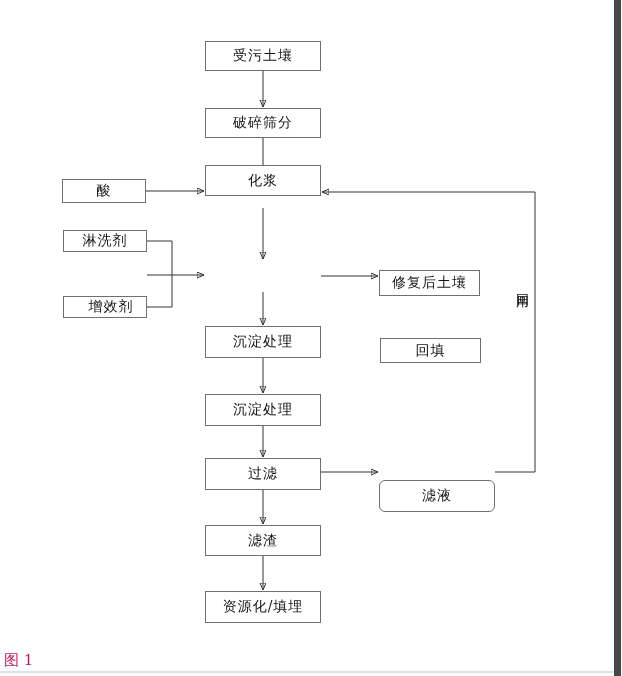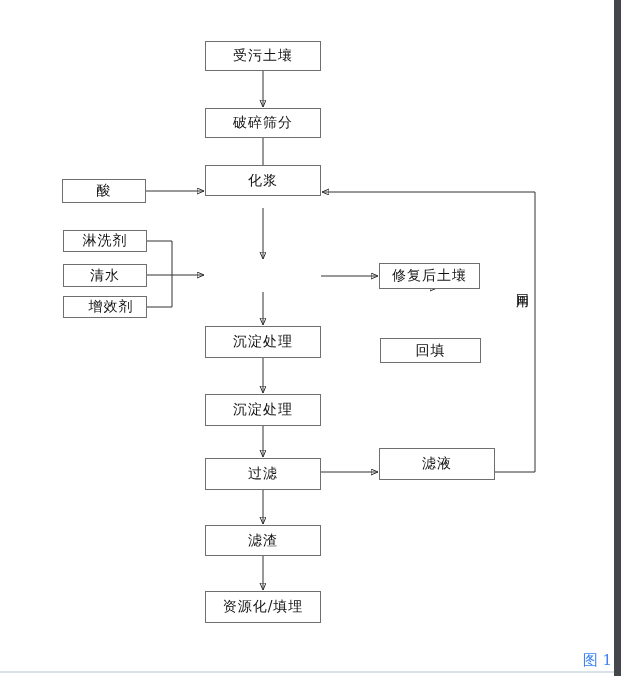--- a/index.html
+++ b/index.html
@@ -11,21 +11,21 @@
     position:absolute;box-sizing:border-box;border:1px solid #6f6f6f;background:#ffffff;
     display:flex;align-items:center;justify-content:center;
     font-size:14px;letter-spacing:1px;white-space:nowrap;
   }
   .connector-layer{position:absolute;left:0;top:0;width:622px;height:676px;}
   .connector-layer line,.connector-layer path{stroke:#333;stroke-width:1;fill:none;}
   .edge-label{
     position:absolute;left:513px;top:283px;font-size:13px;letter-spacing:2px;
     writing-mode:vertical-rl;text-orientation:upright;color:#111;
   }
-  .caption{position:absolute;left:12px;top:651px;width:600px;text-align:right;font-size:15px;color:#3b82f6;}
+  .caption{position:absolute;left:4px;top:651px;width:600px;text-align:left;font-size:15px;color:#be185d;}
   .right-edge-bar{position:absolute;left:614px;top:0;width:7px;height:676px;background:#43474b;}
   .bottom-rule{position:absolute;left:0;top:671px;width:614px;height:2px;background:#d9e2e7;}
 </style>
 </head>
 <body>
 
 <div class="page">
 
   <svg class="connector-layer" viewBox="0 0 622 676" xmlns="http://www.w3.org/2000/svg">
     <defs>
@@ -55,36 +55,35 @@
   <div class="node" style="left:205px;top:41px;width:116px;height:30px;">受污土壤</div>
 
   <div class="node" style="left:205px;top:108px;width:116px;height:30px;">破碎筛分</div>
 
   <div class="node" style="left:205px;top:165px;width:116px;height:31px;">化浆</div>
 
   <div class="node" style="left:62px;top:179px;width:84px;height:24px;">酸</div>
 
   <div class="node" style="left:63px;top:230px;width:84px;height:22px;">淋洗剂</div>
 
-  <div class="node" style="left:63px;top:264px;width:84px;height:23px;">清水</div>
 
   <div class="node" style="left:63px;top:296px;width:84px;height:22px;padding-left:12px;">增效剂</div>
 
 
-  <div class="node" style="left:379px;top:263px;width:101px;height:26px;">修复后土壤</div>
+  <div class="node" style="left:379px;top:270px;width:101px;height:26px;">修复后土壤</div>
 
   <div class="node" style="left:380px;top:338px;width:101px;height:25px;">回填</div>
 
   <div class="node" style="left:205px;top:326px;width:116px;height:32px;">沉淀处理</div>
 
   <div class="node" style="left:205px;top:394px;width:116px;height:32px;">沉淀处理</div>
 
   <div class="node" style="left:205px;top:458px;width:116px;height:32px;">过滤</div>
 
-  <div class="node" style="left:379px;top:448px;width:116px;height:32px;">滤液</div>
+  <div class="node" style="left:379px;top:480px;width:116px;height:32px;border-radius:6px;">滤液</div>
 
   <div class="node" style="left:205px;top:525px;width:116px;height:31px;">滤渣</div>
 
   <div class="node" style="left:205px;top:591px;width:116px;height:32px;">资源化/填埋</div>
 
   <div class="edge-label">回用</div>
 
   <div class="caption">图 1</div>
 
   <div class="bottom-rule"></div>

